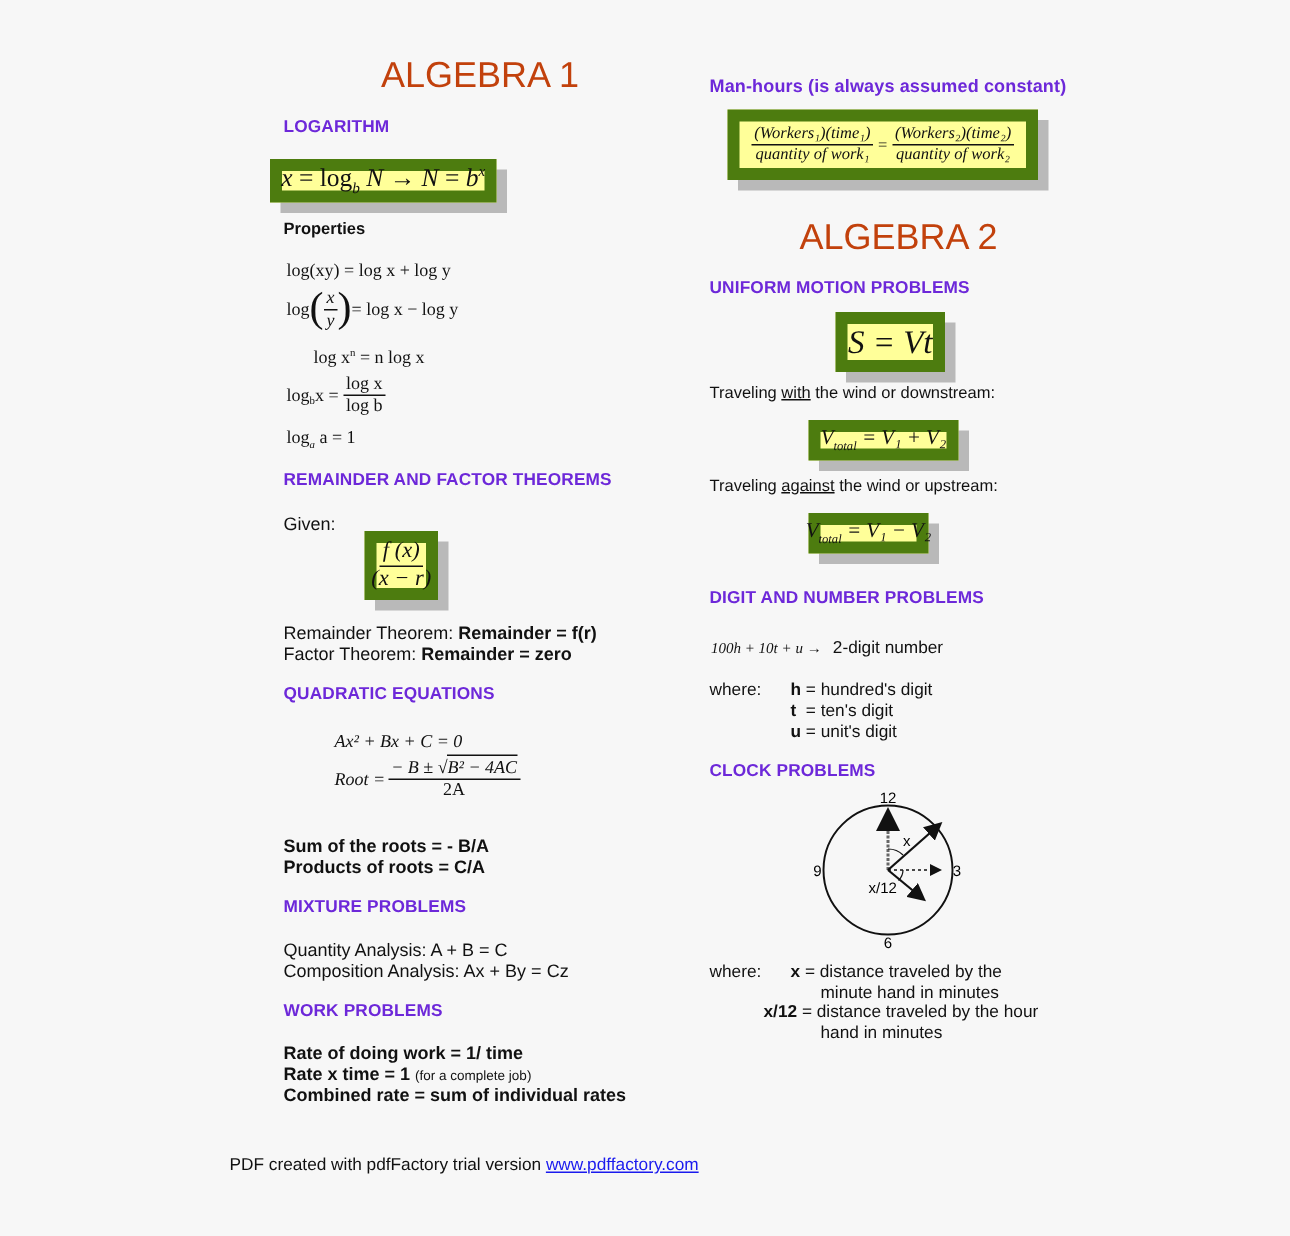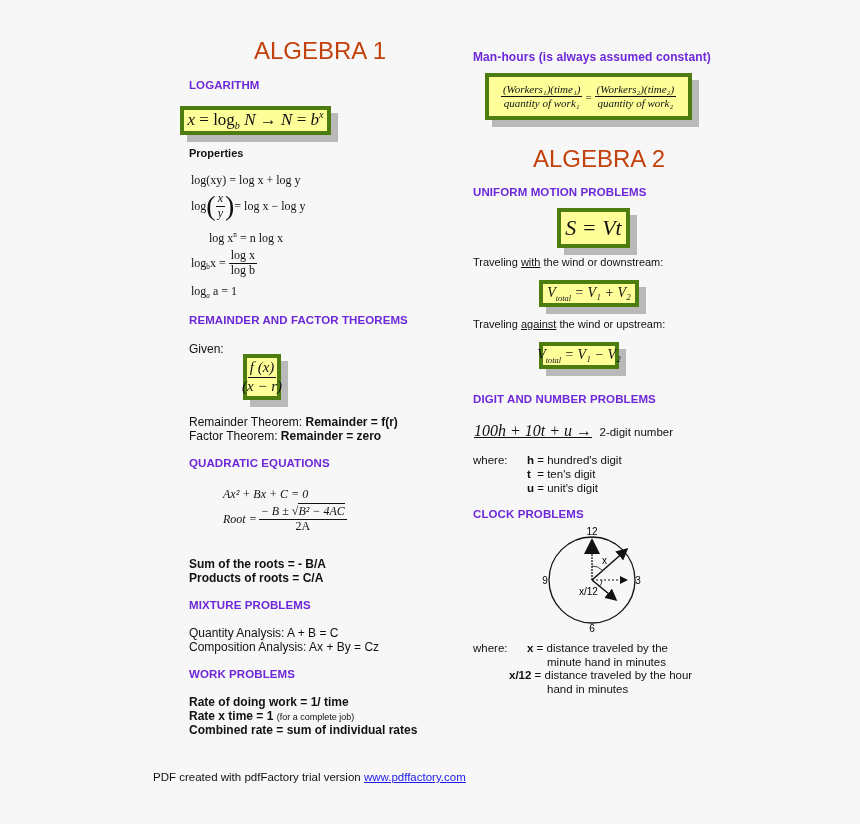--- a/index.html
+++ b/index.html
@@ -5,21 +5,21 @@
   html, body { margin:0; padding:0; }
   body { width:860px; height:824px; background:#f7f7f7; position:relative; overflow:hidden;
          font-family:"Liberation Sans", sans-serif; color:#111; }
   .abs { position:absolute; }
   .title { font-size:24px; color:#c2410c; font-family:"Liberation Sans", sans-serif; white-space:nowrap;margin-left:17px; }
   .head { font-size:11.5px; font-weight:bold; color:#6d28d9; white-space:nowrap; letter-spacing:0.1px; }
   .txt { font-size:11.5px; white-space:nowrap; line-height:14px; }
   .b { font-weight:bold; }
   .math { font-family:"Liberation Serif", serif; font-style:italic; white-space:nowrap; }
   .rm { font-style:normal; }
-  .box { position:absolute; background:#ffff99; border:4px solid #4d7c0f; box-shadow:7px 7px 0 #b9b9b9;
+  .box { position:absolute; background:#ffff99; border:8px solid #4d7c0f; box-shadow:7px 7px 0 #b9b9b9;
          font-family:"Liberation Serif", serif; display:flex; align-items:center; justify-content:center; box-sizing:border-box; }
   .frac { display:inline-flex; flex-direction:column; align-items:center; vertical-align:middle; }
   .frac .num { border-bottom:1px solid #111; padding:0 2px; line-height:1.15; }
   .frac .den { padding:0 2px; line-height:1.15; }
   sub, sup { font-size:0.6em; }
   .small { font-size:9px; font-weight:normal; }
   u { text-decoration:underline; }
   a.link { color:#1a1aee; text-decoration:underline; }
 </style>
 </head>
@@ -68,21 +68,21 @@
   </span>
 </div>
 
 <div class="abs math" style="left:191px; top:284px; font-size:12px; font-style:normal;">
   <span>log</span><sub style="font-style:italic;">a</sub><span> a = 1</span>
 </div>
 
 <div class="abs head" style="left:189px; top:314px;">REMAINDER AND FACTOR THEOREMS</div>
 <div class="abs txt" style="left:189px; top:342px; font-size:12px;">Given:</div>
 
-<div class="box" style="left:243px; top:354px; width:38px; height:46px; font-size:15px;">
+<div class="box" style="left:243px; top:354px; width:49px; height:46px; font-size:15px;">
   <span class="frac math">
     <span class="num">f (x)</span>
     <span class="den">(x − r)</span>
   </span>
 </div>
 
 <div class="abs txt" style="left:189px; top:415px; font-size:12px;">
   <span>Remainder Theorem: </span><span class="b">Remainder = f(r)</span>
 </div>
 <div class="abs txt" style="left:189px; top:429px; font-size:12px;">
@@ -153,21 +153,21 @@
   <span>Traveling </span><u>against</u><span> the wind or upstream:</span>
 </div>
 
 <div class="box" style="left:539px; top:342px; width:80px; height:27px; font-size:14px;">
   <span class="math"><span>V</span><sub>total</sub><span> = V₁ − V₂</span></span>
 </div>
 
 <div class="abs head" style="left:473px; top:393px;text-align:right;">DIGIT AND NUMBER PROBLEMS</div>
 
 <div class="abs" style="left:474px; top:422px; white-space:nowrap;">
-  <span class="math" style="font-size:16px;text-decoration:underline;">100h + 10t + u →</span>
+  <span class="math" style="font-size:10px;">100h + 10t + u →</span>
   <span class="txt" style="font-size:11.5px; margin-left:3px;">2-digit number</span>
 </div>
 
 <div class="abs txt" style="left:473px; top:453px; font-size:11.5px;">where:</div>
 <div class="abs txt" style="left:527px; top:453px; font-size:11.5px;"><span class="b">h</span><span> = hundred's digit</span></div>
 <div class="abs txt" style="left:527px; top:467px; font-size:11.5px;"><span class="b">t</span><span style="white-space:pre;">  = ten's digit</span></div>
 <div class="abs txt" style="left:527px; top:481px; font-size:11.5px;"><span class="b">u</span><span> = unit's digit</span></div>
 
 <div class="abs head" style="left:473px; top:508px;">CLOCK PROBLEMS</div>
 

